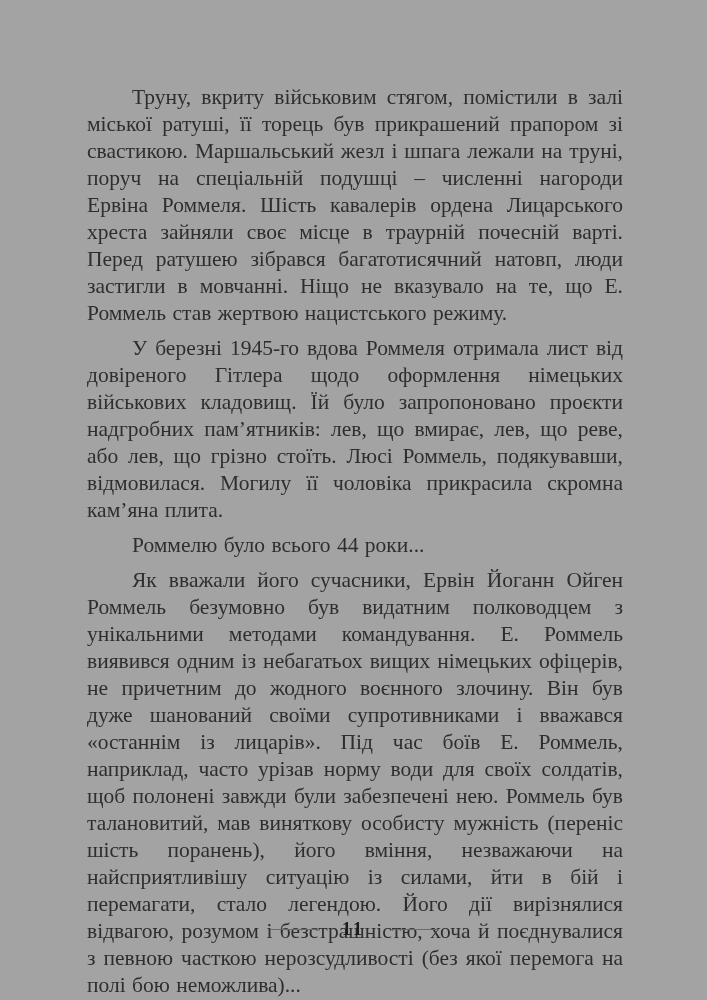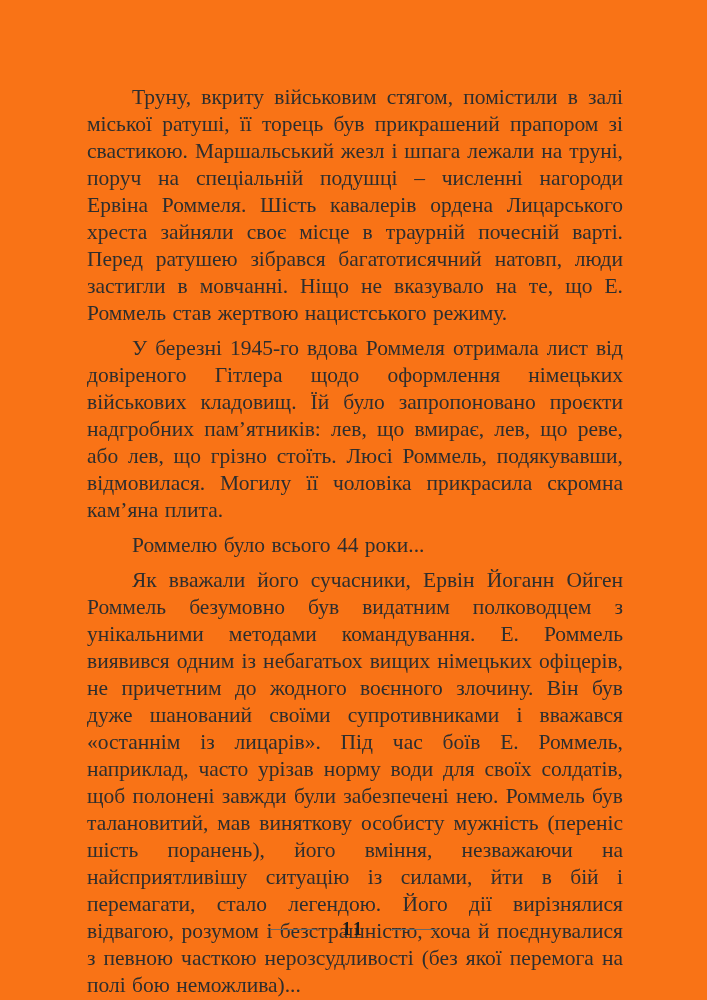--- a/index.html
+++ b/index.html
@@ -4,21 +4,21 @@
 <style>
   html, body {
     margin: 0;
     padding: 0;
     background: #ffffff;
   }
   .page {
     position: relative;
     width: 707px;
     height: 1000px;
-    background: #f97316;
+    background: #a3a3a3;
     overflow: hidden;
     font-family: "Liberation Serif", "DejaVu Serif", serif;
     color: #2e2e2e;
   }
   .text-block {
     position: absolute;
     left: 87px;
     top: 84px;
     width: 536px;
   }

